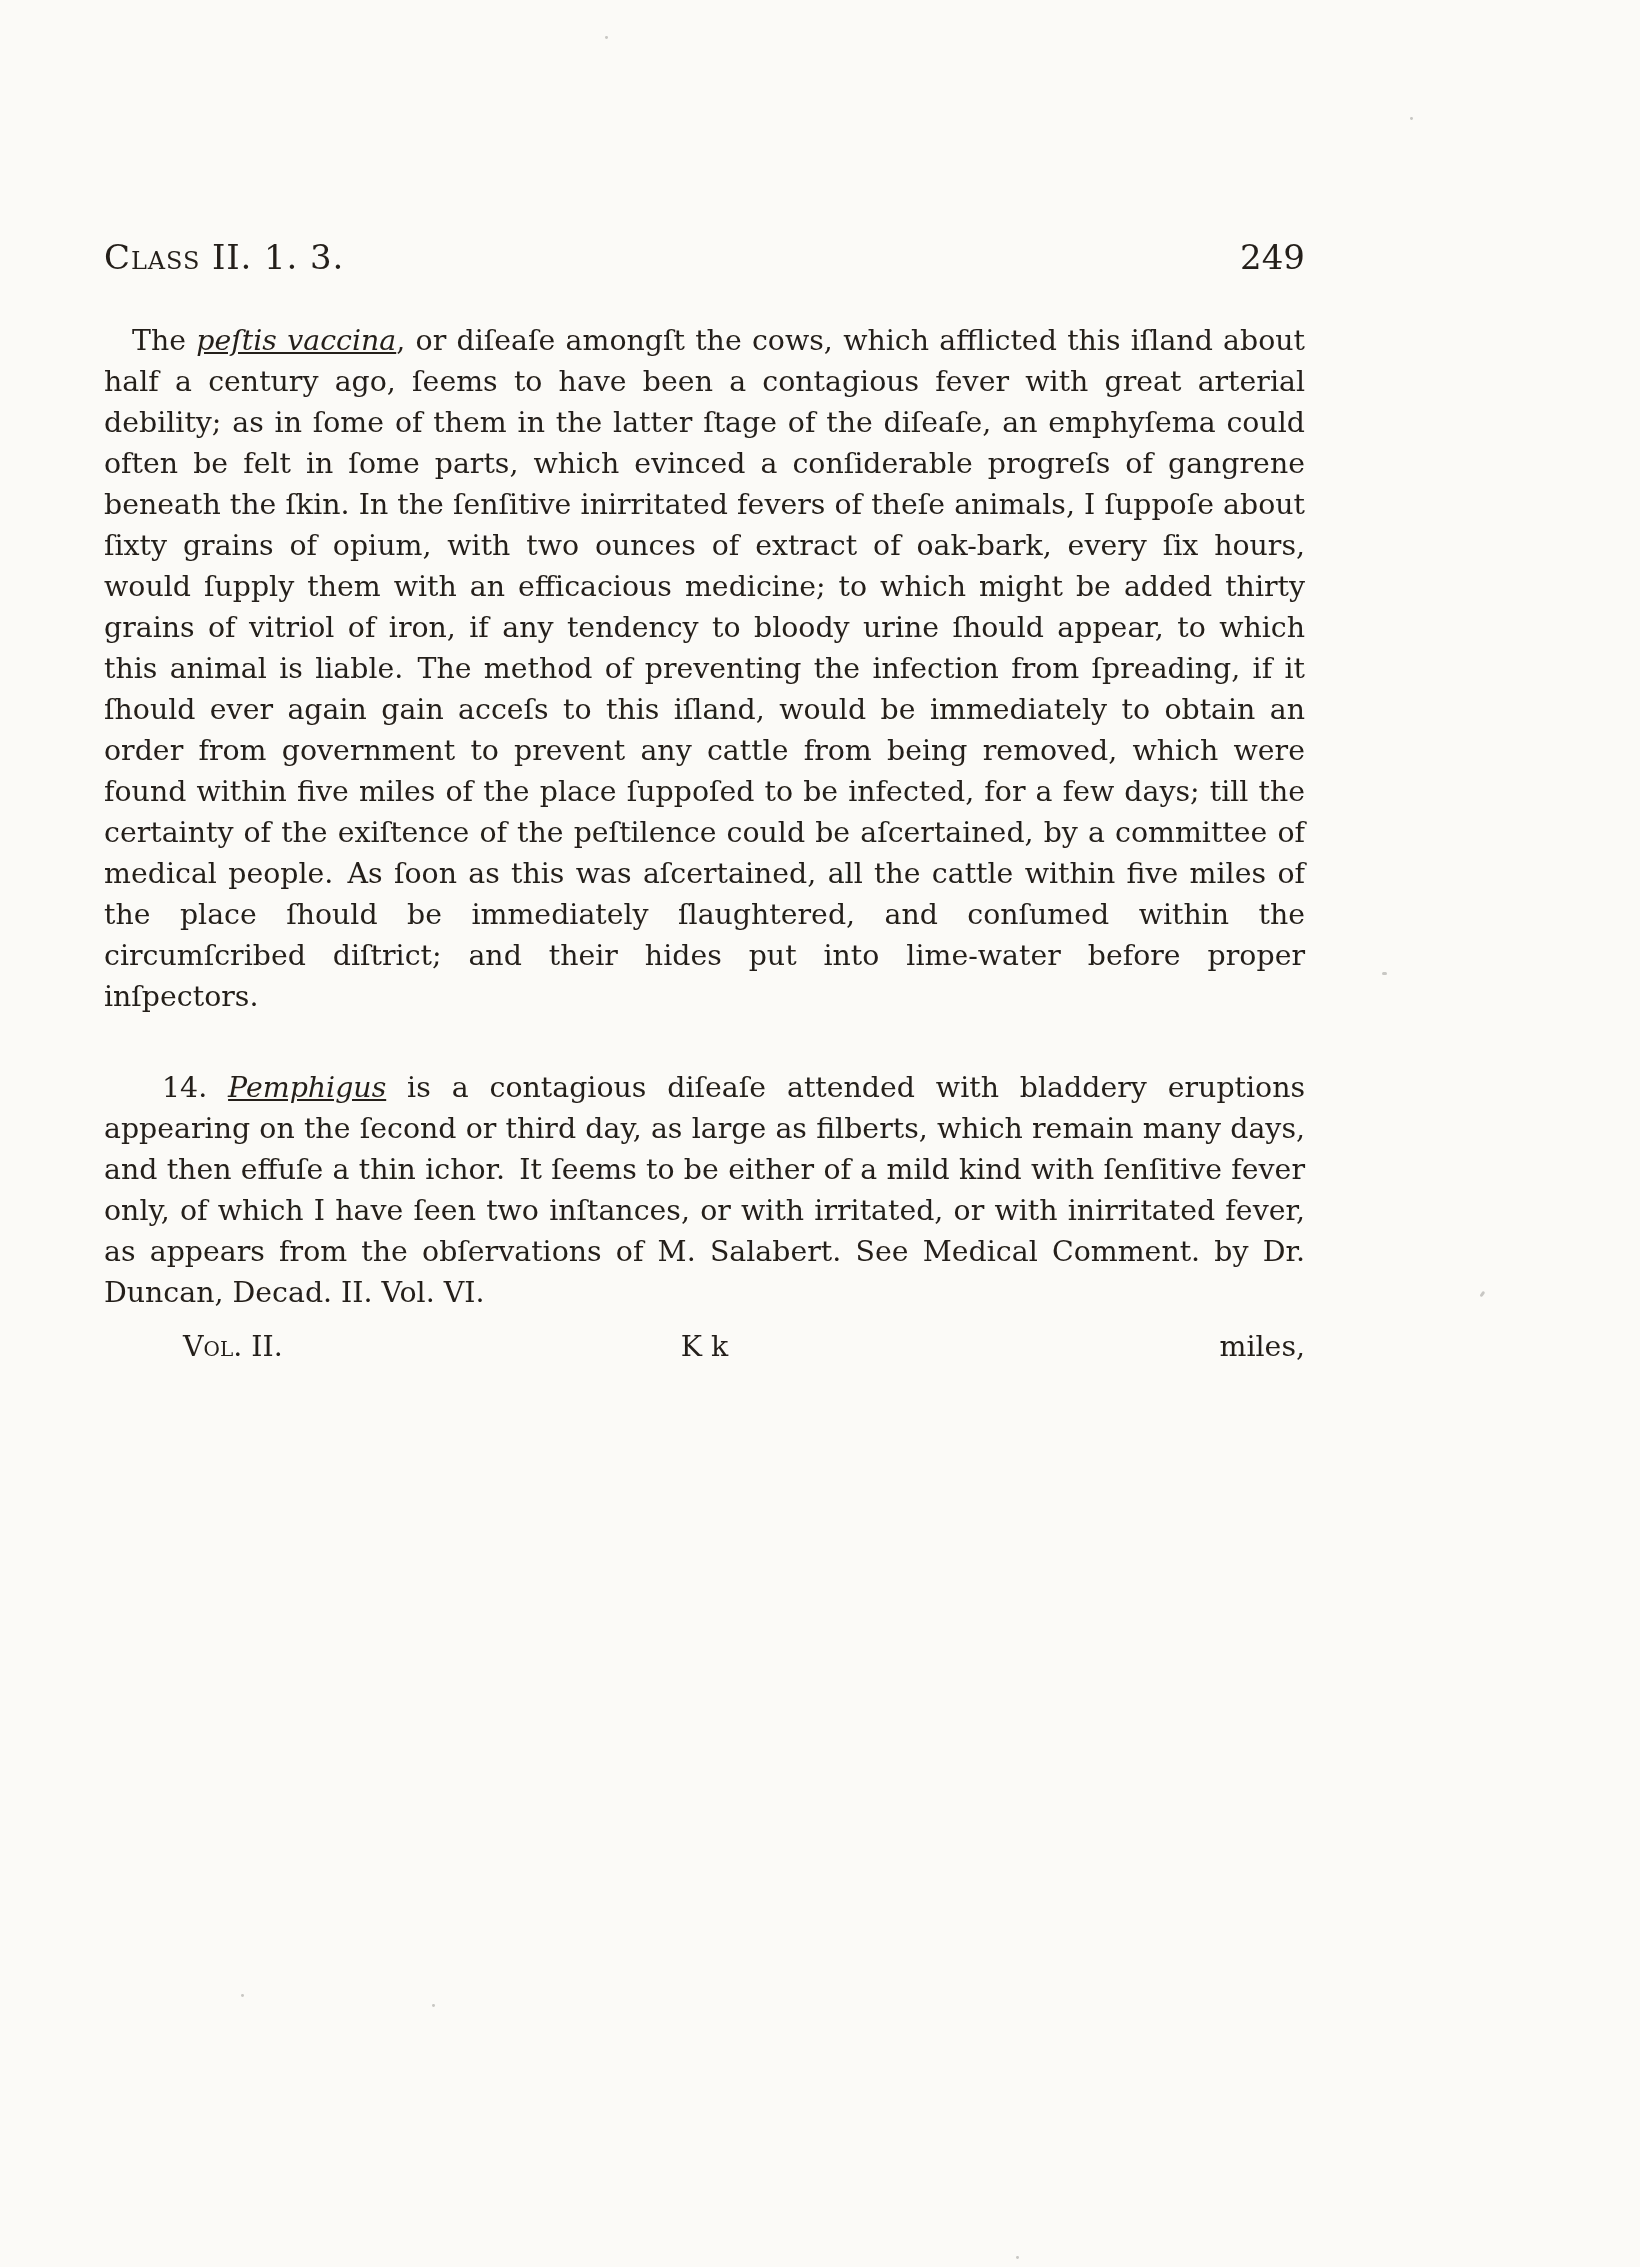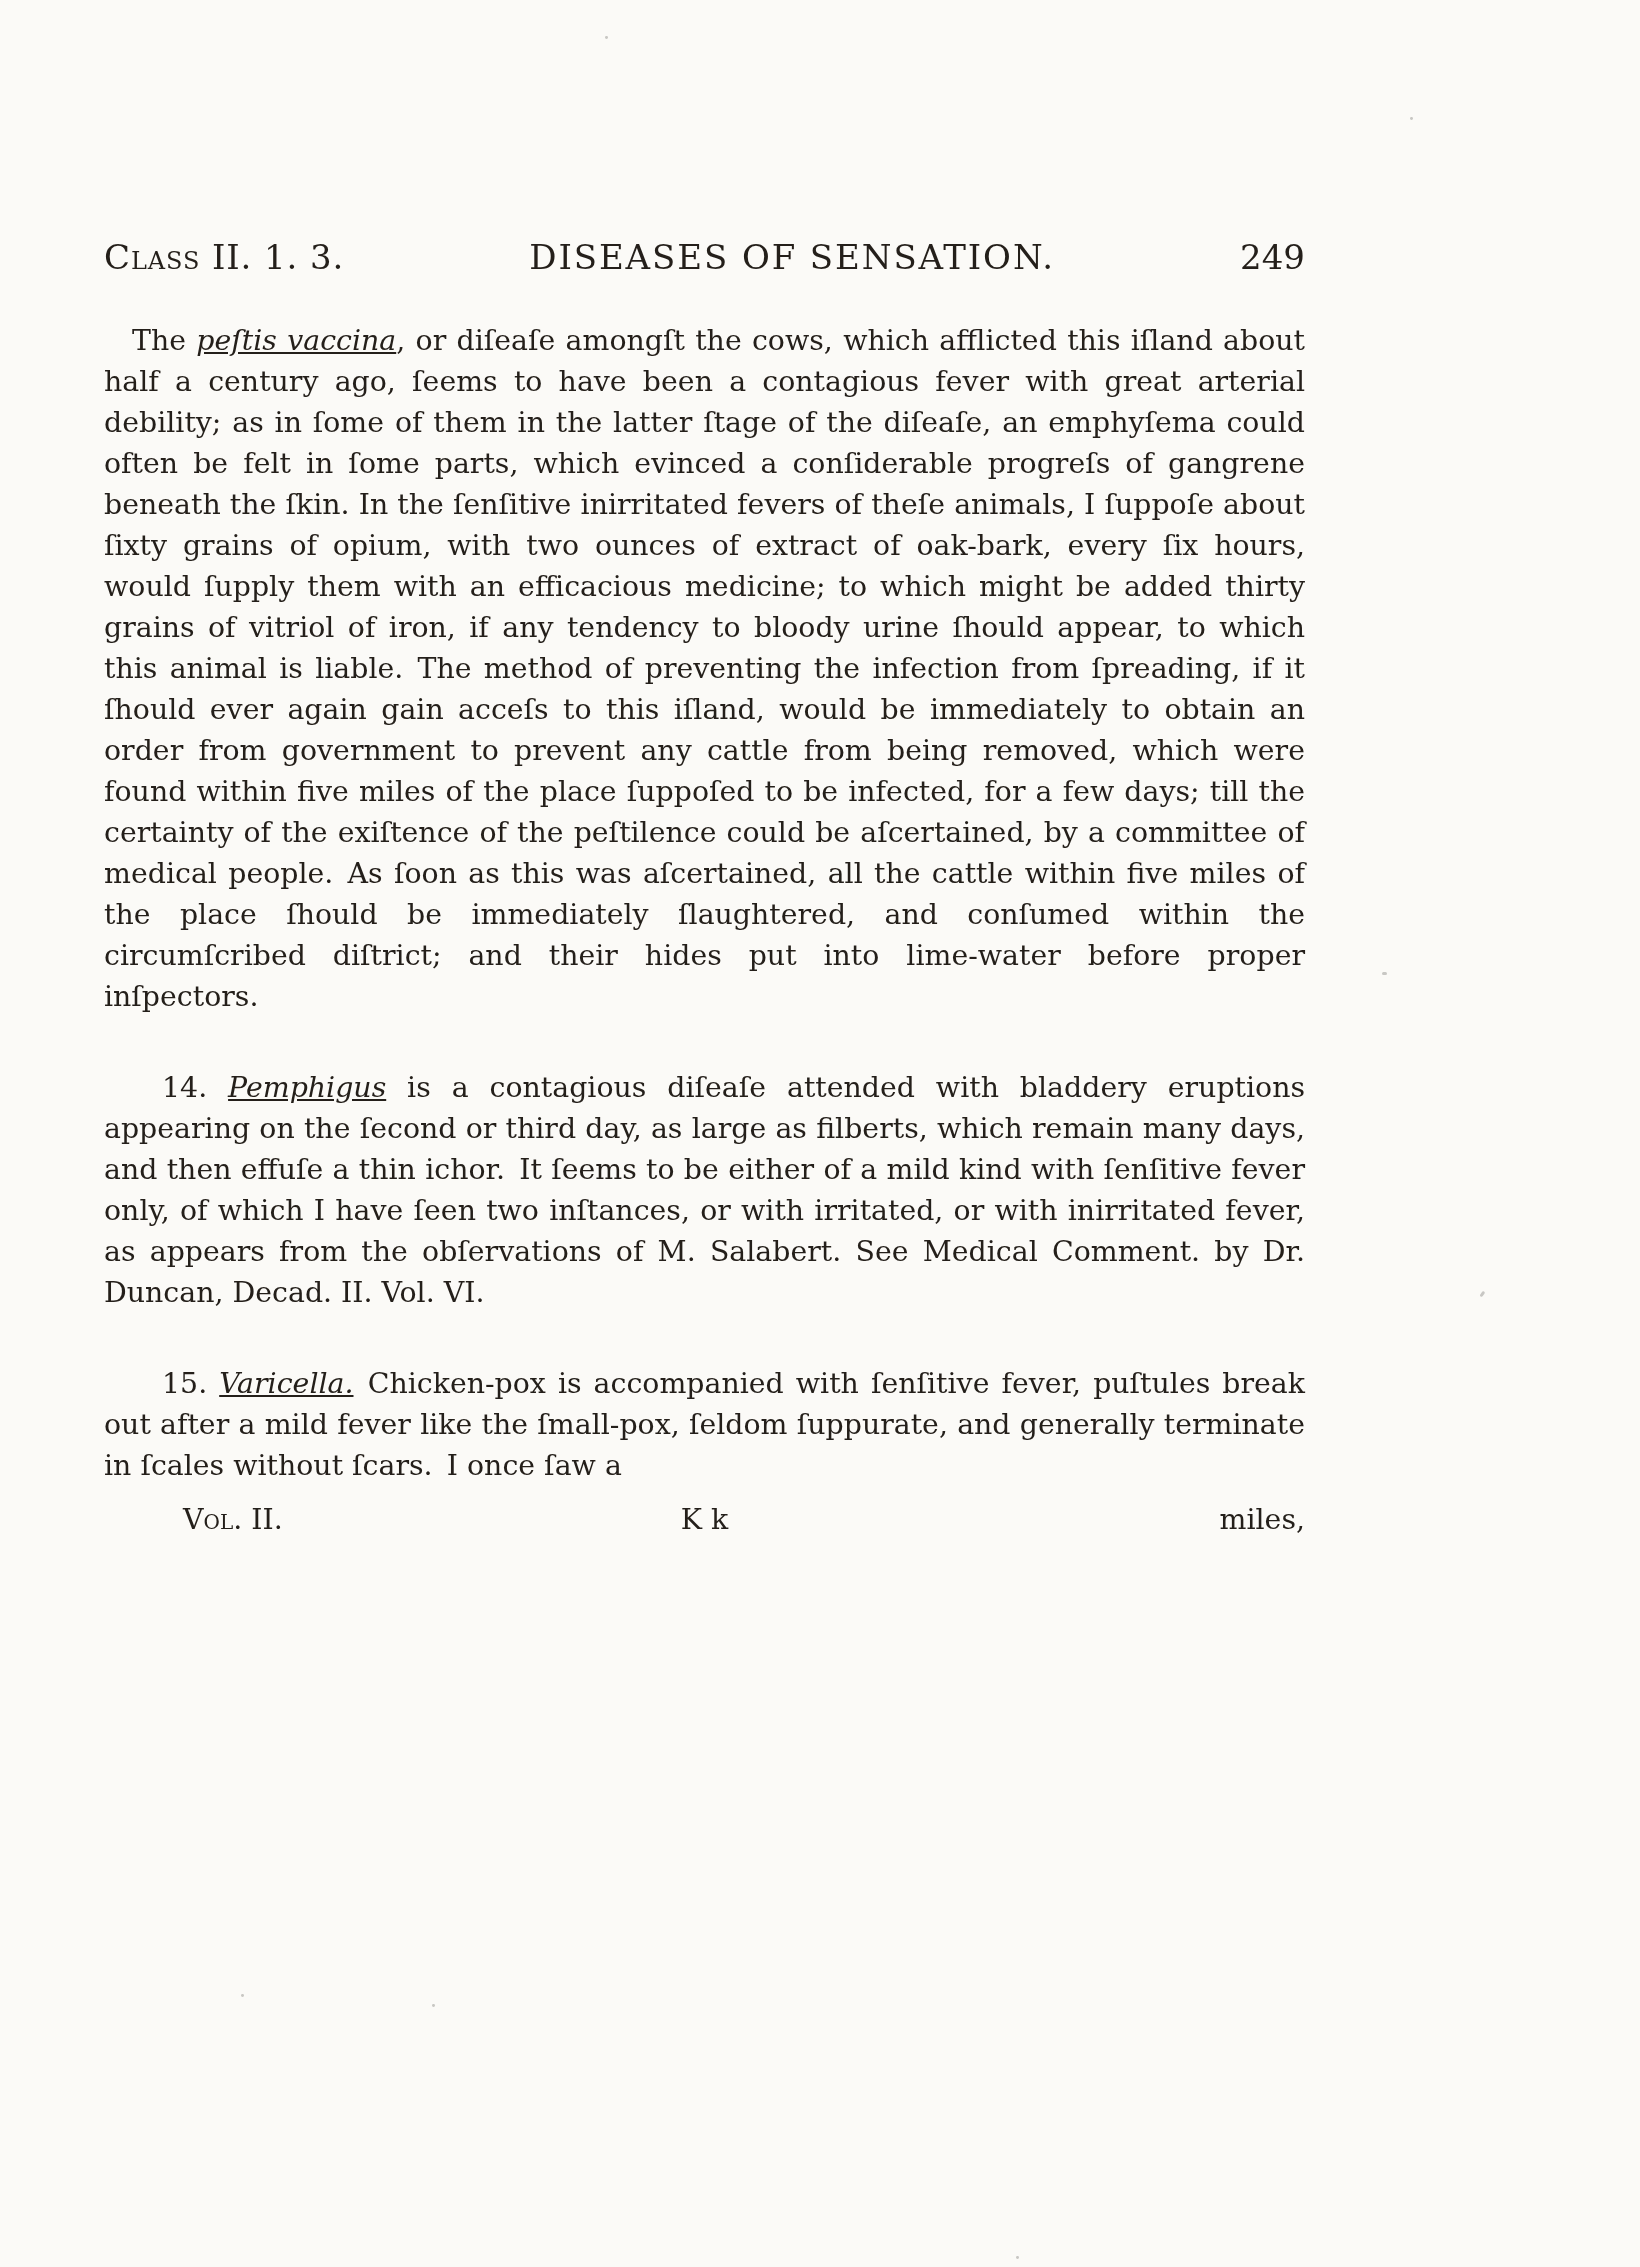--- a/index.html
+++ b/index.html
@@ -90,28 +90,26 @@
   .speck.s6 { left: 432px;  top: 1993px; width: 2.8px; height: 2.8px; }
   .speck.s7 { left: 1016px; top: 2245px; width: 2.8px; height: 2.8px; }
 </style>
 </head>
 <body>
 
 <div class="page">
 
   <div class="header">
     <span class="class-label">Class II. 1. 3.</span>
-    <span class="running-title">DISEASES OF SENSATION.</span>
     <span class="page-number">249</span>
   </div>
 
   <div class="body-text">
       <p class="para"><span>The </span><i>peſtis vaccina</i><span>, or diſeaſe amongſt the cows, which afflicted this iſland about half a century ago, ſeems to have been a contagious fever with great arterial debility; as in ſome of them in the latter ſtage of the diſeaſe, an emphyſema could often be felt in ſome parts, which evinced a conſiderable progreſs of gangrene beneath the ſkin. In the ſenſitive inirritated fevers of theſe animals, I ſuppoſe about ſixty grains of opium, with two ounces of extract of oak-bark, every ſix hours, would ſupply them with an efficacious medicine; to which might be added thirty grains of vitriol of iron, if any tendency to bloody urine ſhould appear, to which this animal is liable. The method of preventing the infection from ſpreading, if it ſhould ever again gain acceſs to this iſland, would be immediately to obtain an order from government to prevent any cattle from being removed, which were found within five miles of the place ſuppoſed to be infected, for a few days; till the certainty of the exiſtence of the peſtilence could be aſcertained, by a committee of medical people. As ſoon as this was aſcertained, all the cattle within five miles of the place ſhould be immediately ſlaughtered, and conſumed within the circumſcribed diſtrict; and their hides put into lime-water before proper inſpectors.</span></p>
       <p class="para section"><span>14. </span><i>Pemphigus</i><span> is a contagious diſeaſe attended with bladdery eruptions appearing on the ſecond or third day, as large as filberts, which remain many days, and then effuſe a thin ichor. It ſeems to be either of a mild kind with ſenſitive fever only, of which I have ſeen two inſtances, or with irritated, or with inirritated fever, as appears from the obſervations of M. Salabert. See Medical Comment. by Dr. Duncan, Decad. II. Vol. VI.</span></p>
-      <p class="para section"><span>15. </span><i>Varicella.</i><span> Chicken-pox is accompanied with ſenſitive fever, puſtules break out after a mild fever like the ſmall-pox, ſeldom ſuppurate, and generally terminate in ſcales without ſcars. I once ſaw a</span></p>
     </div>
 
   <div class="footer">
     <span class="volume">Vol. II.</span>
     <span class="signature">K k</span>
     <span class="catchword">miles,</span>
   </div>
 
   <span class="speck s1"></span>
   <span class="speck s2"></span>

